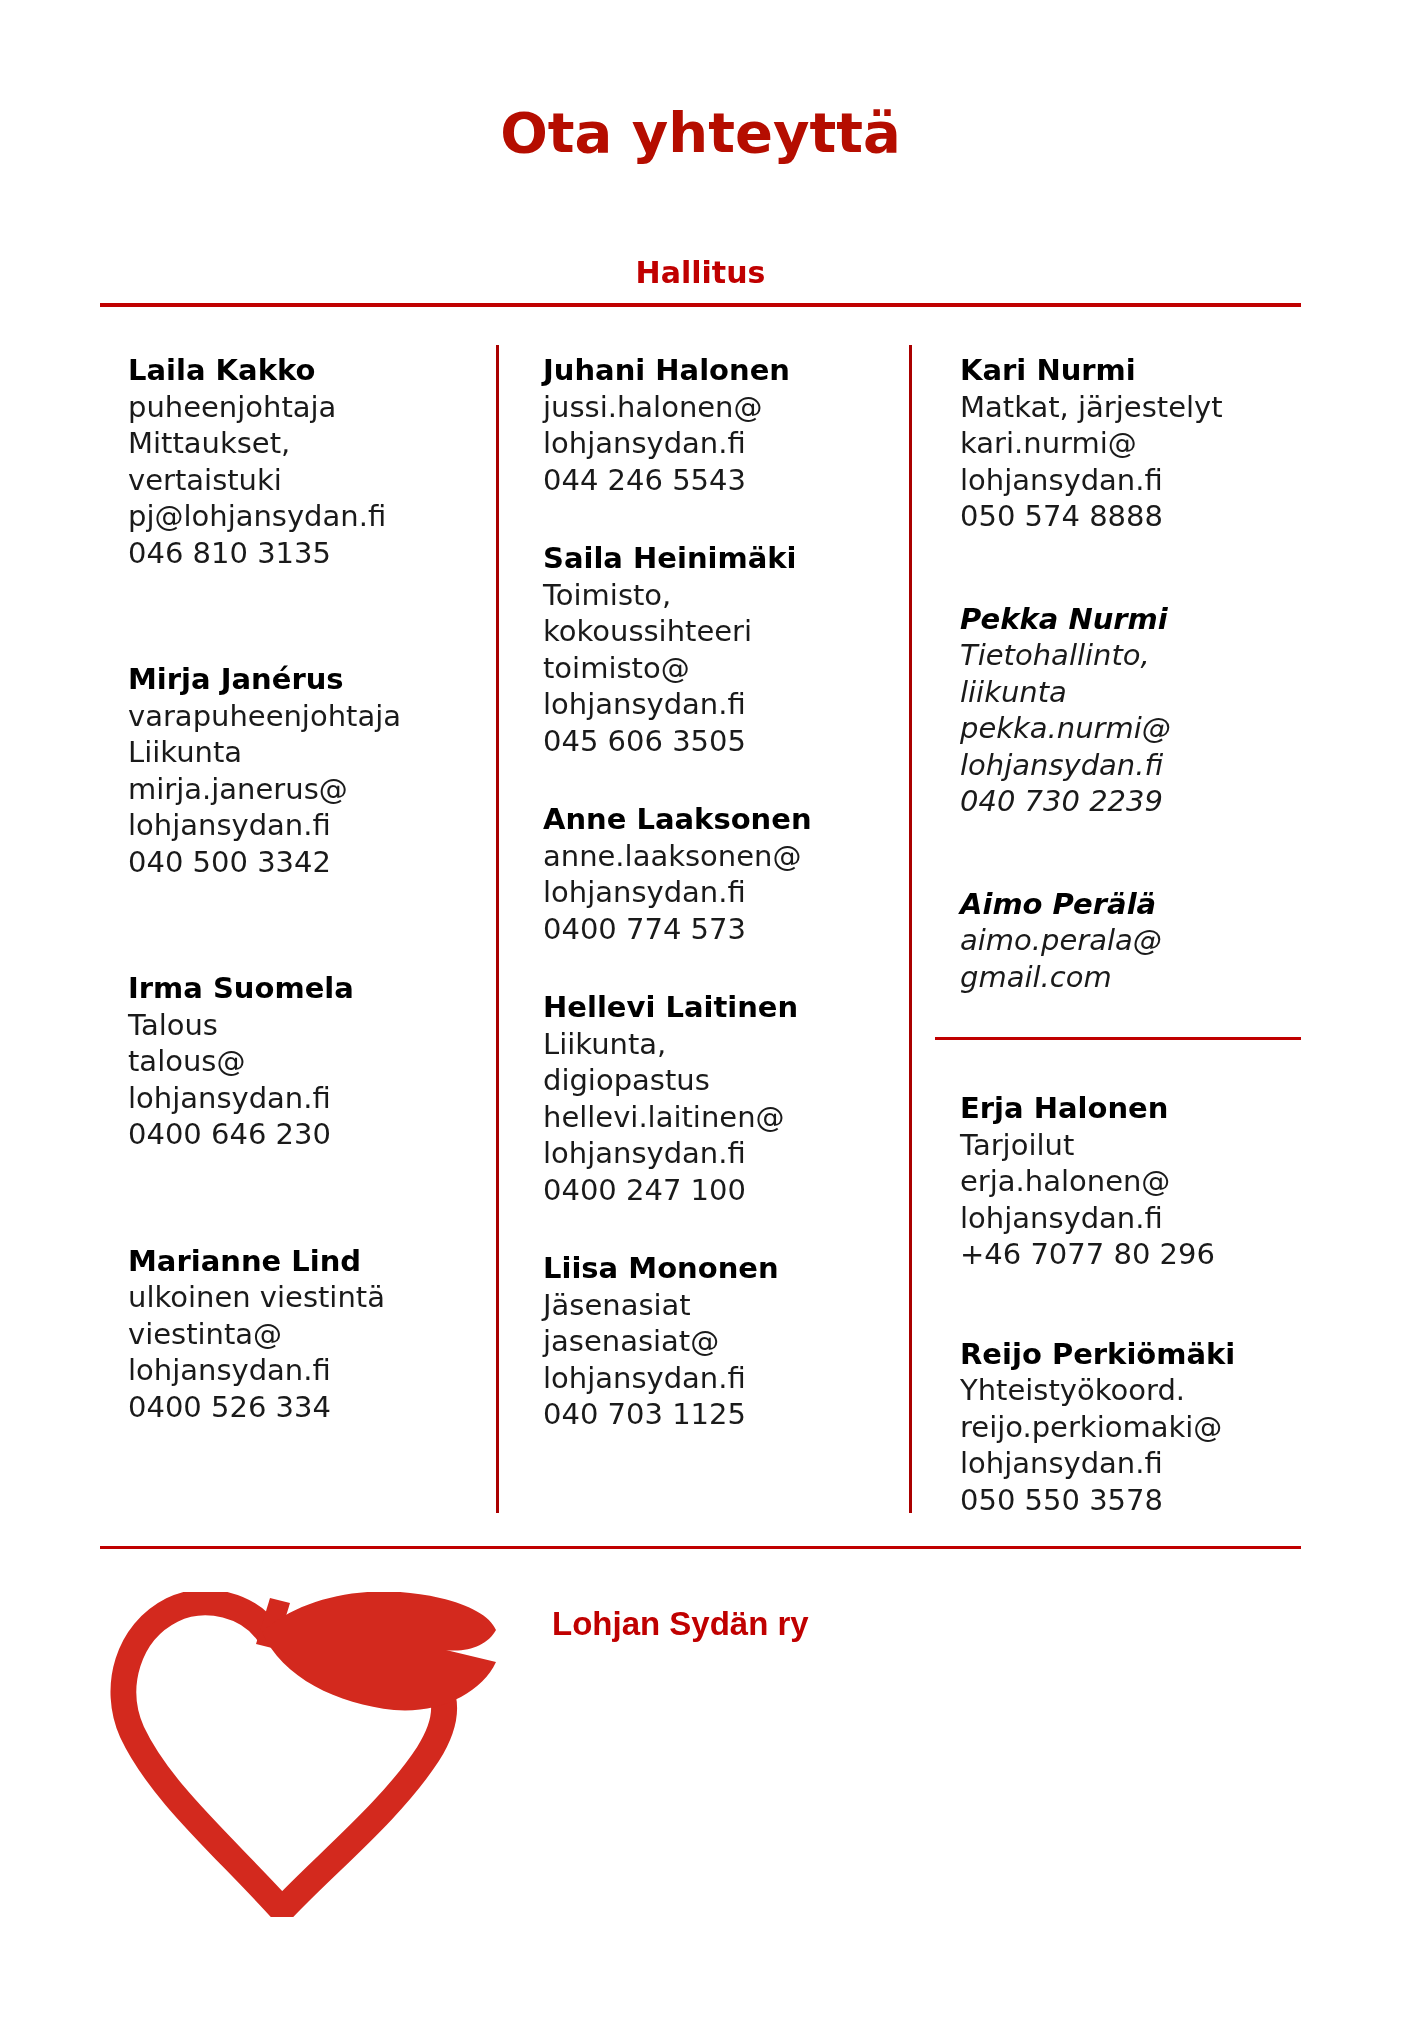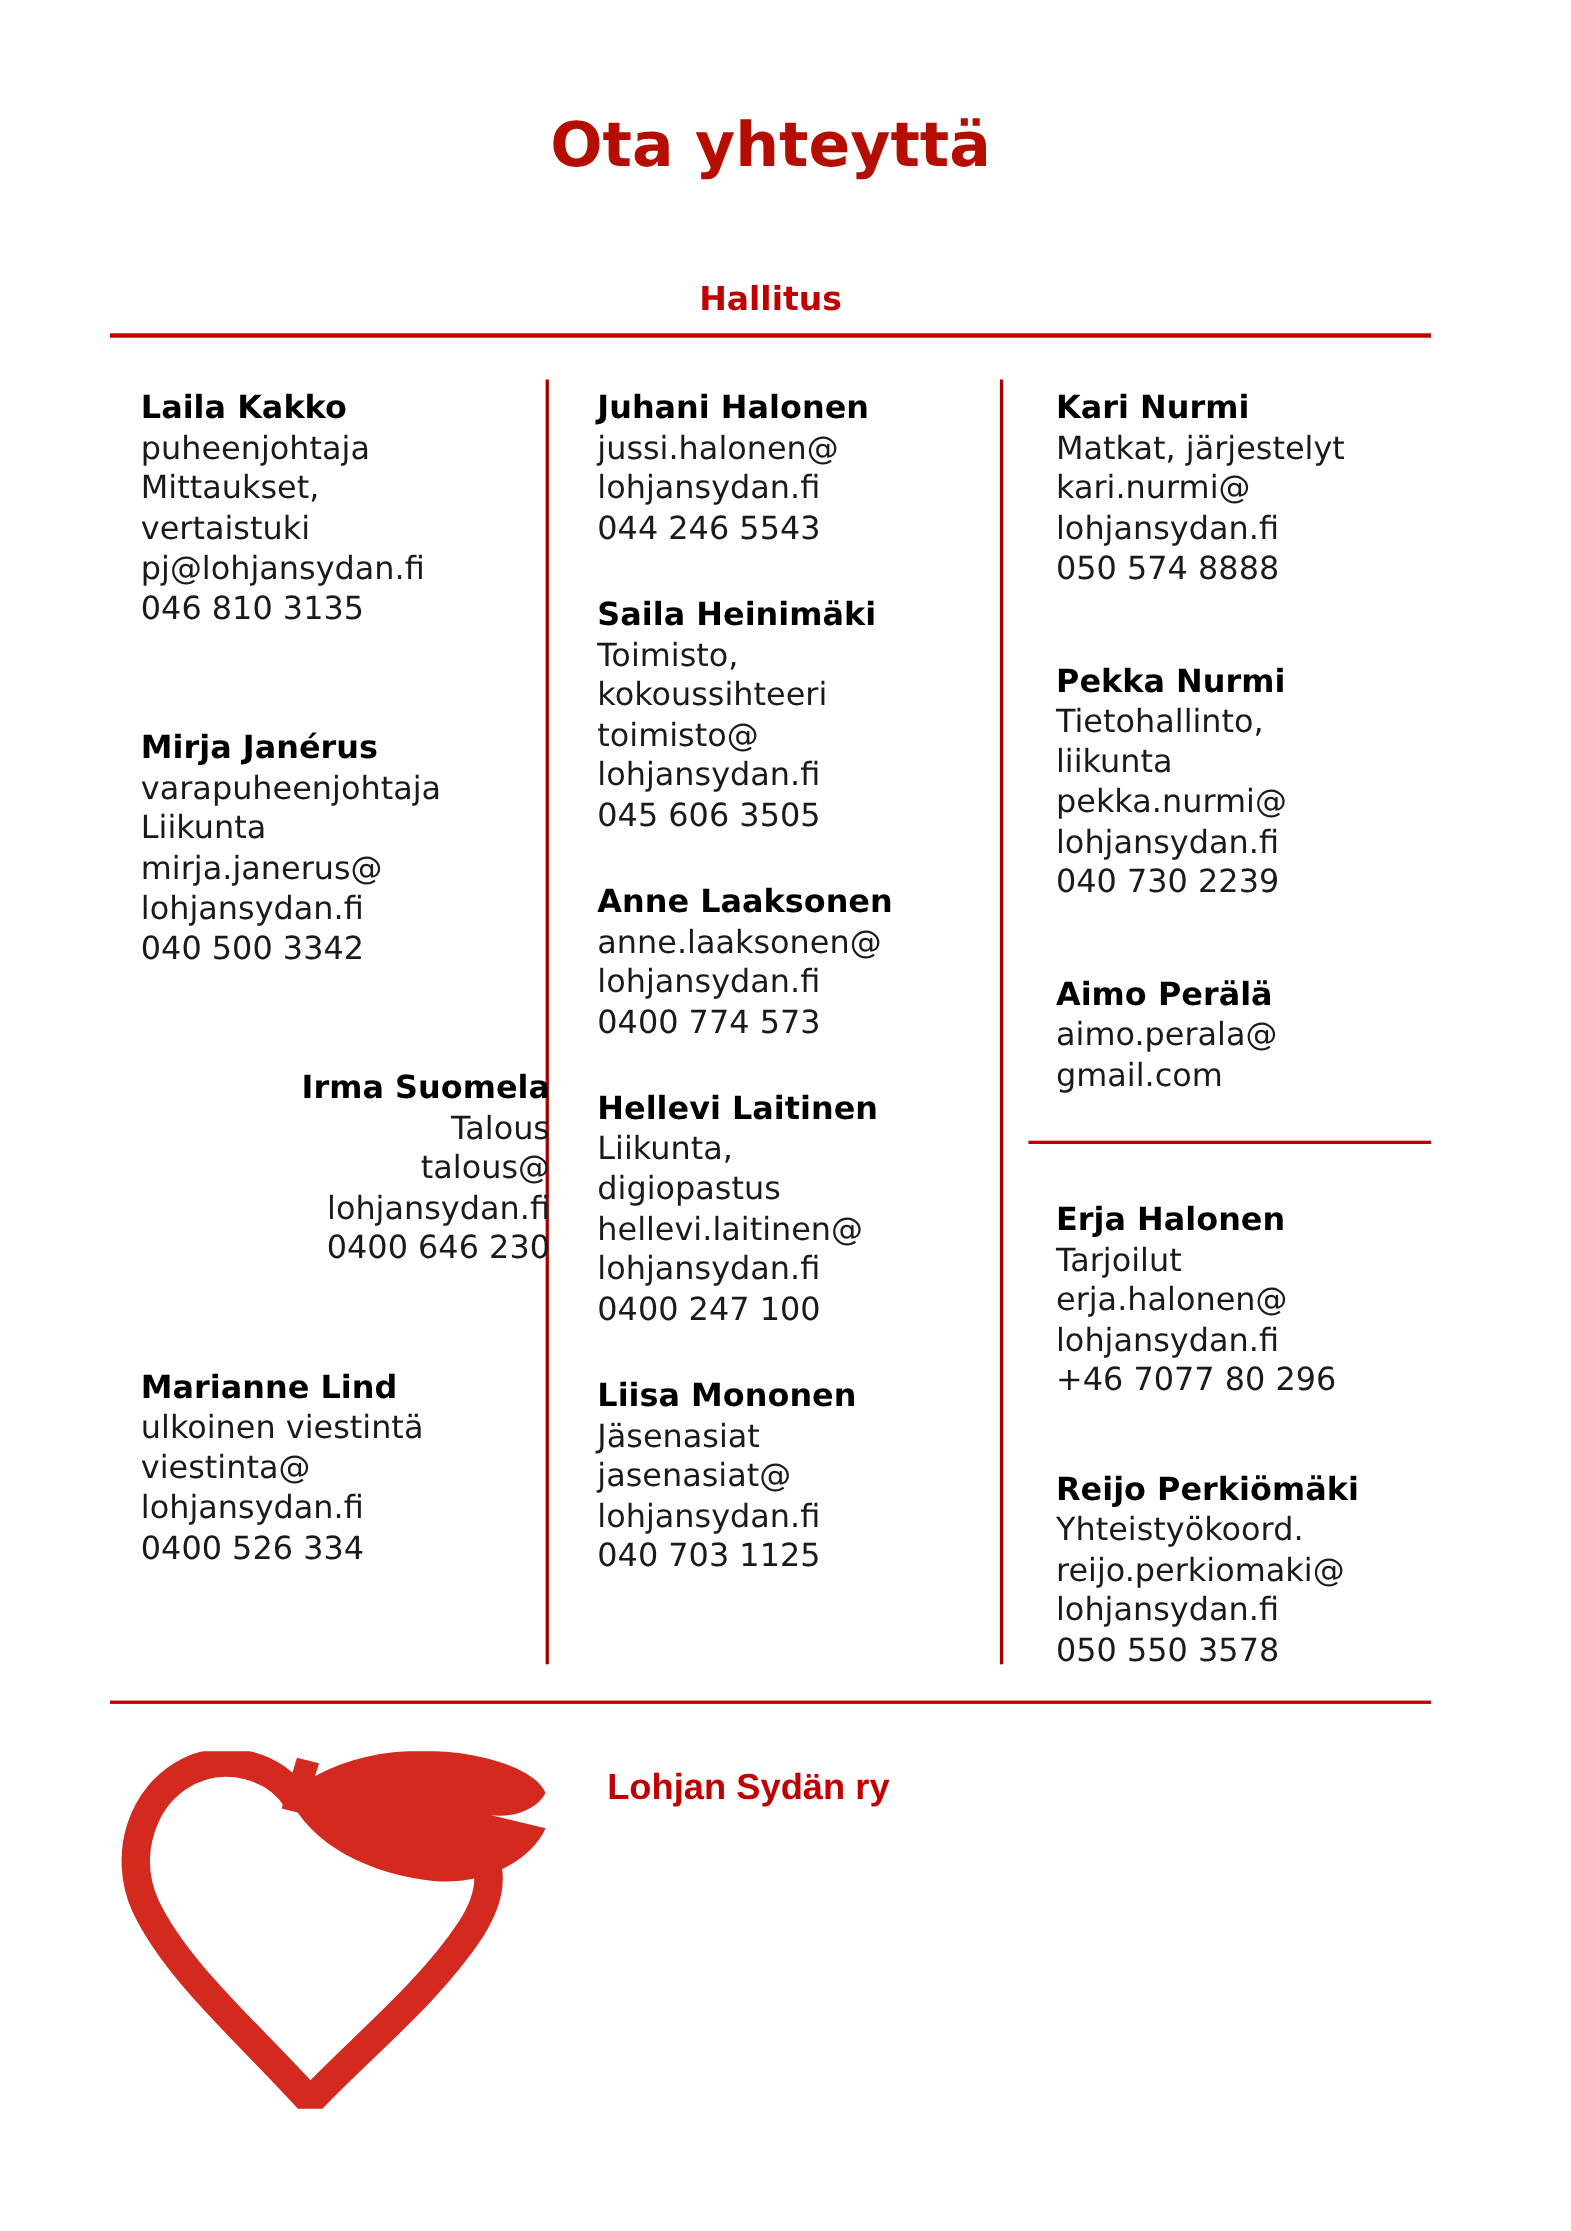--- a/index.html
+++ b/index.html
@@ -25,26 +25,26 @@
   #divider-2{left:909px;}
 
   
   .column{position:absolute;top:352px;font-size:29px;line-height:36.5px;}
   #col1{left:128px;width:372px;}
   #col2{left:543px;width:372px;}
   #col3{left:960px;width:400px;}
   .contact{color:#1a1a1a;}
   .contact-name{font-weight:bold;color:#000;}
   #col1-list div.contact + div.contact{margin-top:90px;}
-  #col1-list div.contact:nth-of-type(3){margin-top:138px;text-align:right;}
+  #col1-list div.contact:nth-of-type(3){margin-top:138px;}
   #col1-list div.contact:nth-of-type(4){margin-top:79px;}
   #col2-list div.contact + div.contact{margin-top:42px;}
   #col2-list div.contact:nth-of-type(4){margin-top:80px;}
   #col2-list div.contact:nth-of-type(5){margin-top:50px;}
-  #col3-board div.contact + div.contact{margin-top:66px;}
+  #col3-board div.contact + div.contact{margin-top:66px;font-style:italic;}
   #col3-board div.contact:nth-of-type(3){margin-top:32px;}
   .staff-rule{margin:42px 0 50px -25px;width:420px;height:3px;background:#c00000;}
   #col3-staff div.contact + div.contact{margin-top:63px;}
 
   
   #staff-label{
     position:absolute;left:1207px;top:1222px;width:242px;height:36px;
     transform:rotate(-90deg);transform-origin:center;
     font-size:30px;font-weight:bold;color:#cc1111;text-align:center;
     white-space:nowrap;

